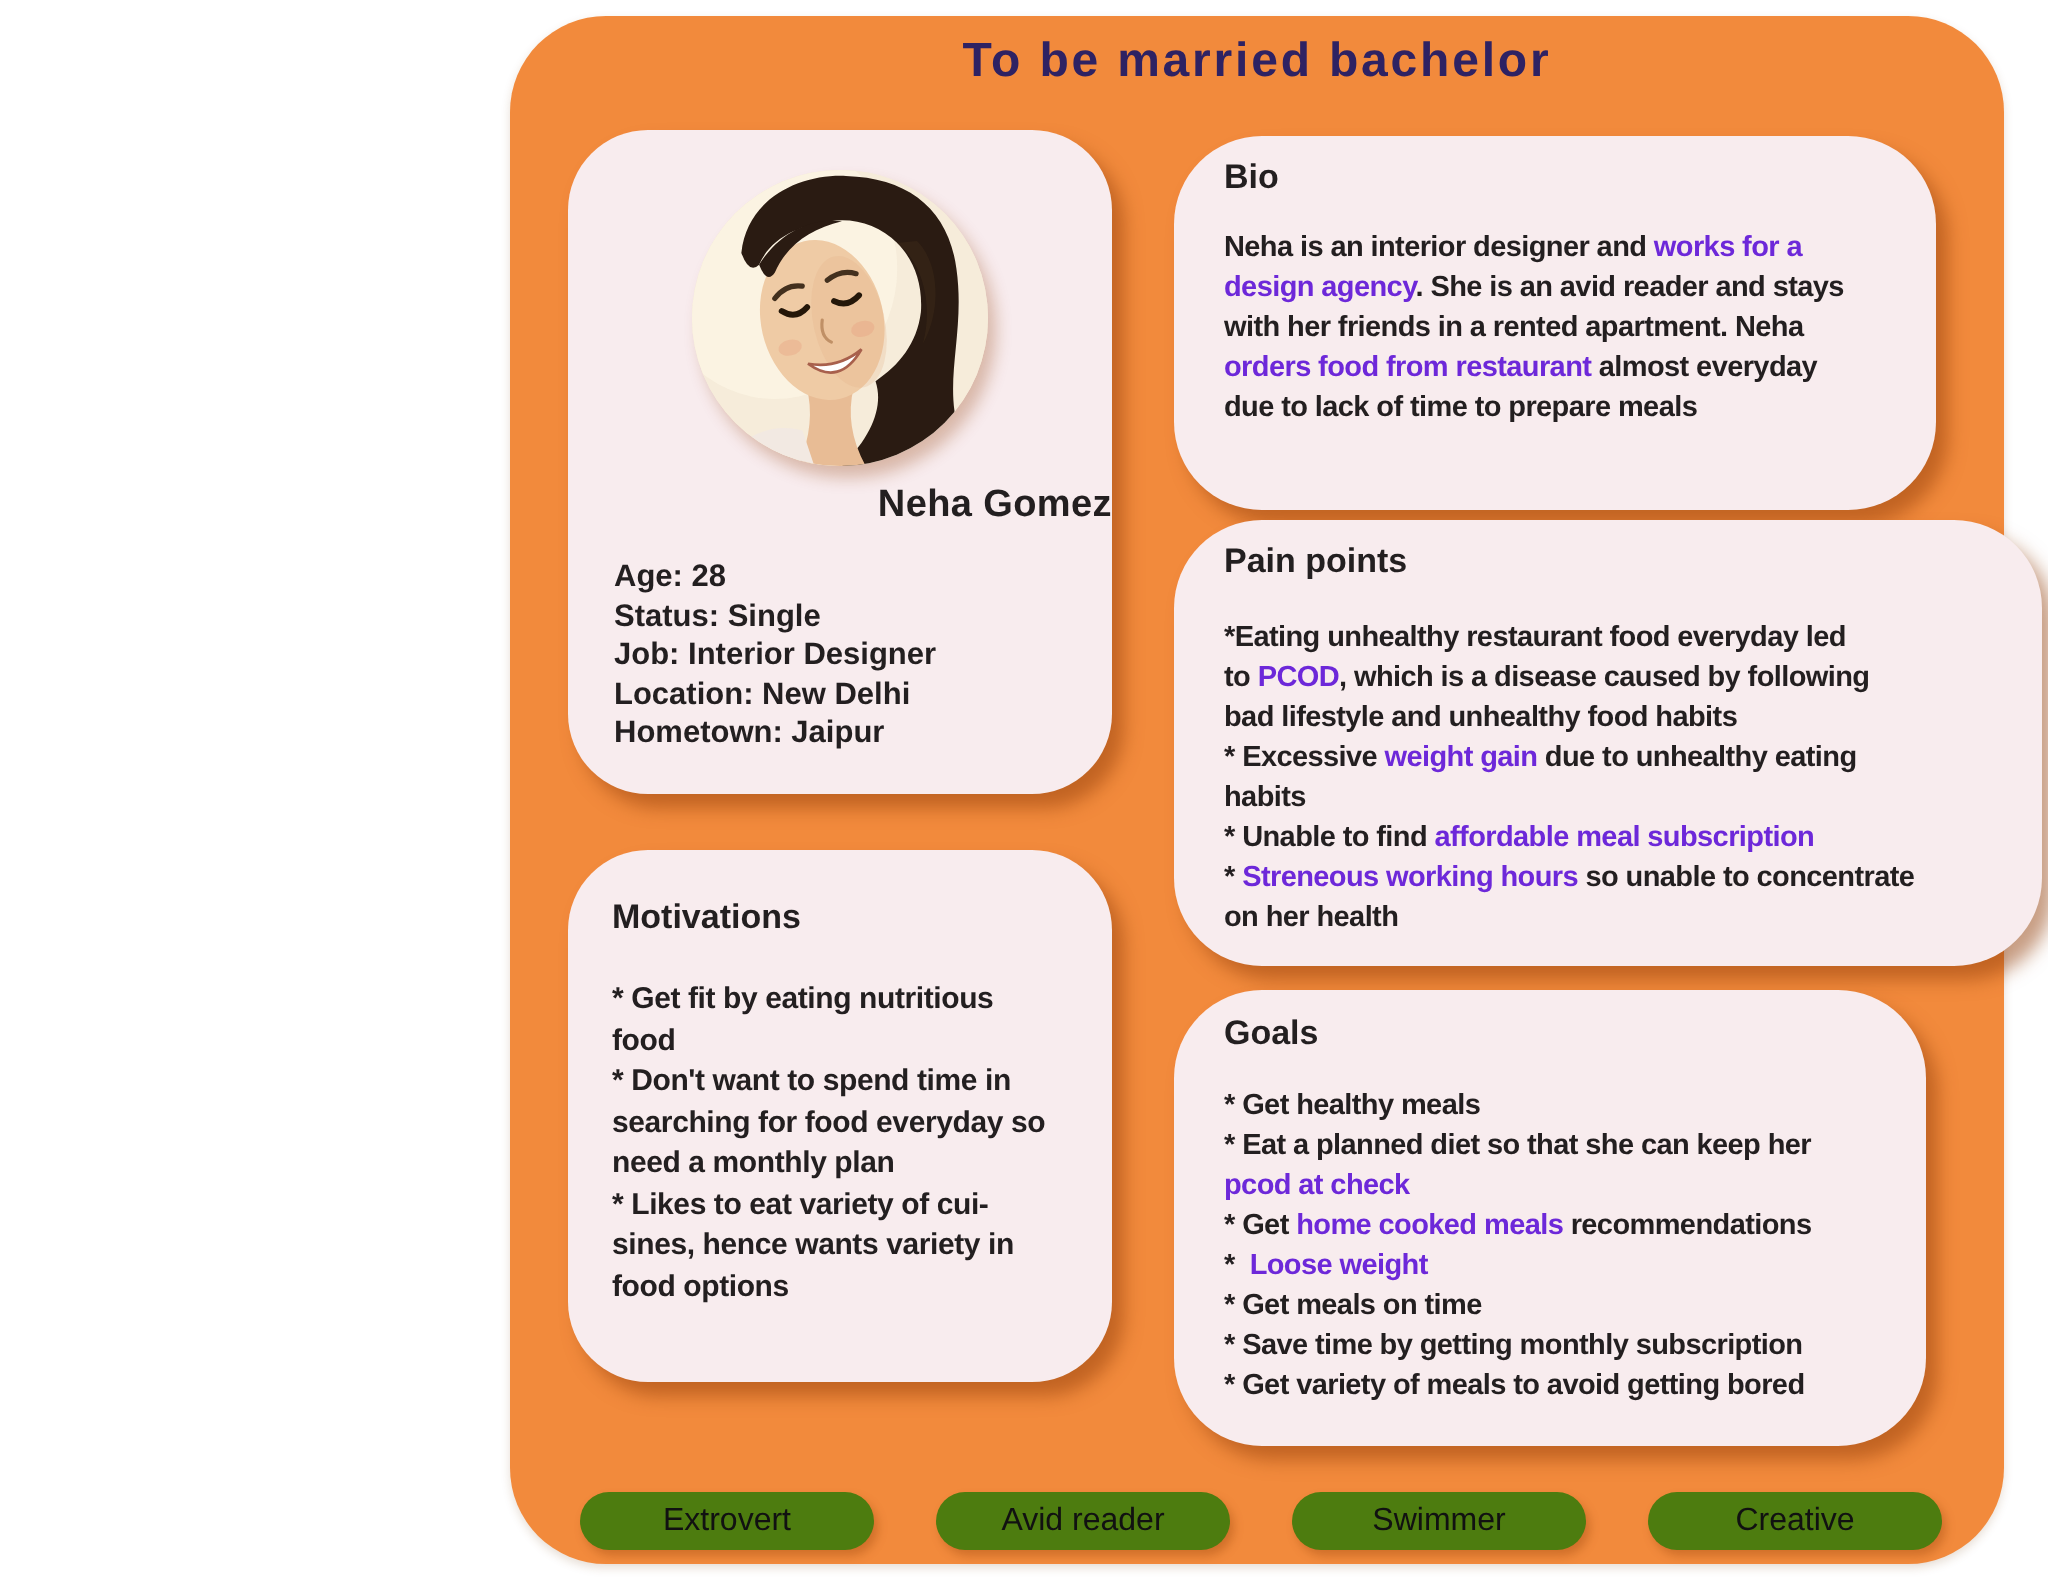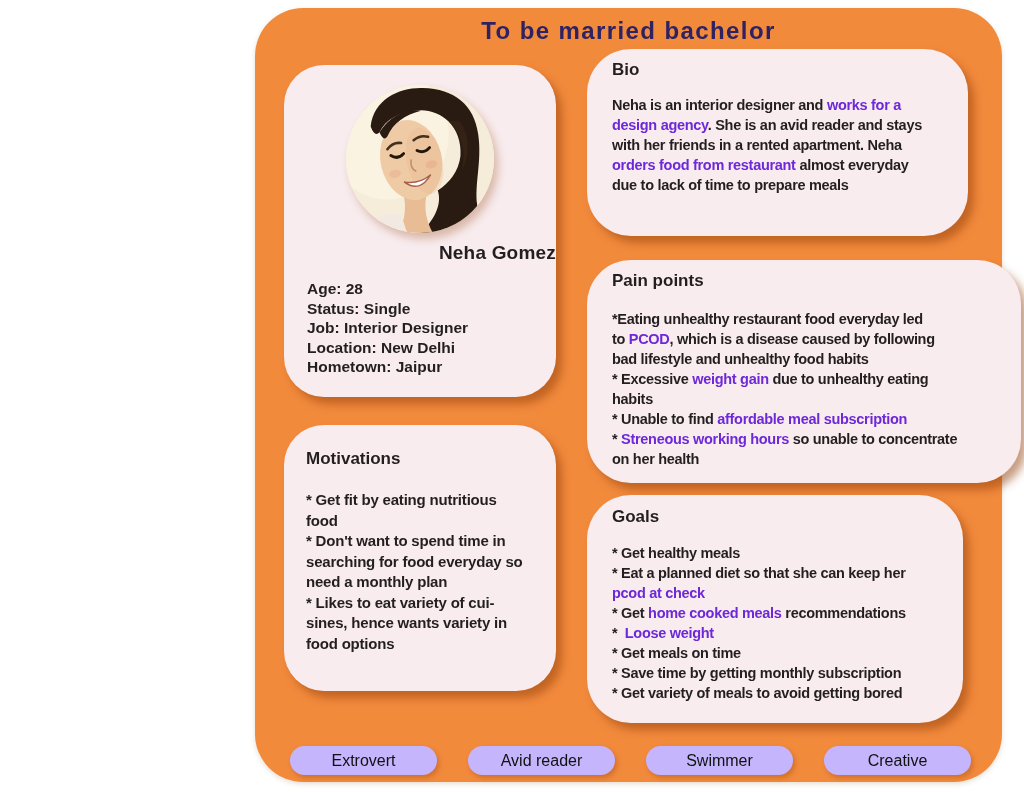--- a/index.html
+++ b/index.html
@@ -16,21 +16,21 @@
     position:absolute;left:255px;top:17px;width:747px;text-align:center;
     font-size:24px;font-weight:bold;letter-spacing:1.4px;color:#2E2263;
   }
   .card{
     position:absolute;background:#F8ECEE;
     box-shadow:6px 7px 9px rgba(146,62,10,0.5);
   }
   .profile-card{left:284px;top:65px;width:272px;height:332px;border-radius:40px;}
   .motivations-card{left:284px;top:425px;width:272px;height:266px;border-radius:40px;
     padding:24px 0 0 22px;box-sizing:border-box;}
-  .bio-card{left:587px;top:49px;width:381px;height:187px;border-radius:44px;
+  .bio-card{left:587px;top:68px;width:381px;height:187px;border-radius:44px;
     padding:11px 0 0 25px;box-sizing:border-box;}
   .pain-card{left:587px;top:260px;width:434px;height:223px;border-radius:44px;
     padding:11px 0 0 25px;box-sizing:border-box;}
   .goals-card{left:587px;top:495px;width:376px;height:228px;border-radius:44px;
     padding:12px 0 0 25px;box-sizing:border-box;}
   .card-heading{font-size:17px;font-weight:bold;color:#231F20;}
   .bio-card .card-heading{margin-bottom:15px;}
   .pain-card .card-heading{margin-bottom:18px;}
   .goals-card .card-heading{margin-bottom:16px;}
   .motivations-card .card-heading{margin-bottom:21px;}
@@ -44,21 +44,21 @@
     box-shadow:4px 6px 8px rgba(146,62,10,0.30);
   }
   .photo svg{display:block;}
   .name{
     text-align:right;font-size:19px;font-weight:bold;margin-top:9px;letter-spacing:0.2px;
   }
   .details{margin-top:15px;padding-left:23px;font-size:15.5px;font-weight:bold;line-height:19.5px;}
   .detail-line{white-space:pre;}
   .tag{
     position:absolute;top:746px;height:29px;width:147px;border-radius:15px;
-    background:#c4b5fd;display:flex;align-items:center;justify-content:center;
+    background:#4d7c0f;display:flex;align-items:center;justify-content:center;
     font-size:16px;color:#111111;box-shadow:2px 3px 5px rgba(146,62,10,0.35);
   }
   .tag-1{left:290px;} .tag-2{left:468px;} .tag-3{left:646px;} .tag-4{left:824px;}
 </style>
 </head>
 <body>
 
 <div class="panel"></div>
 
 <div class="title">To be married bachelor</div>

